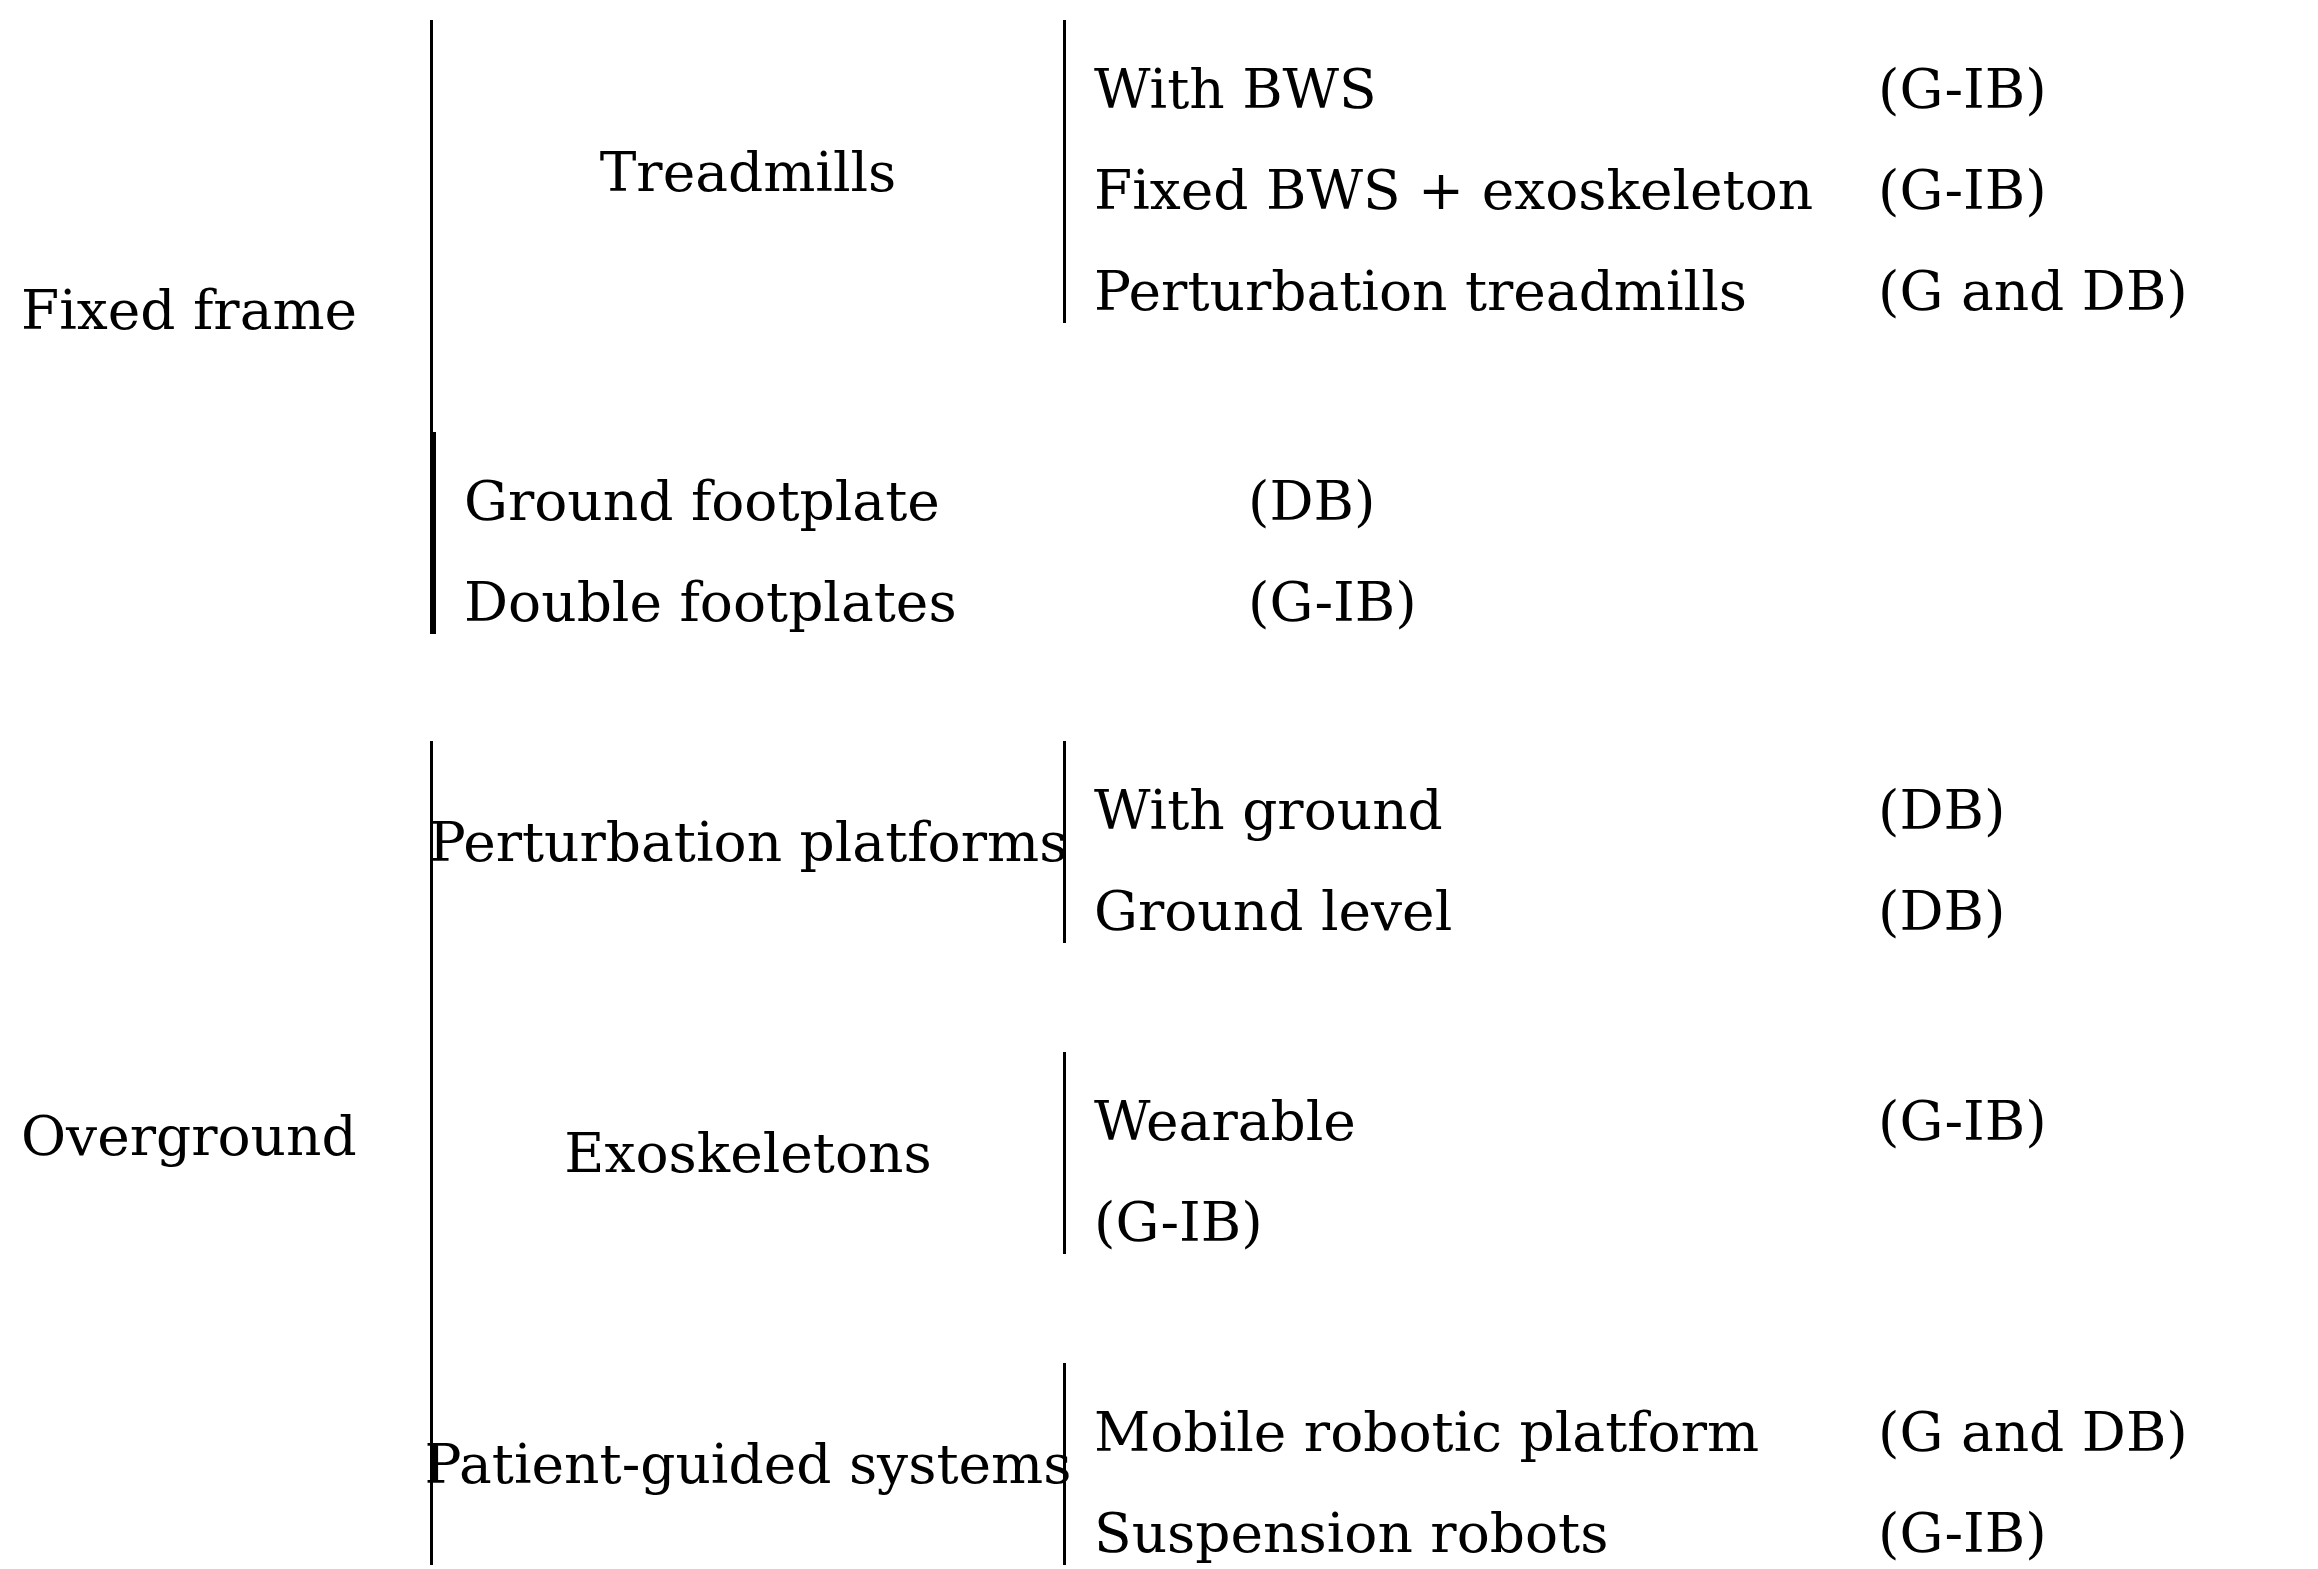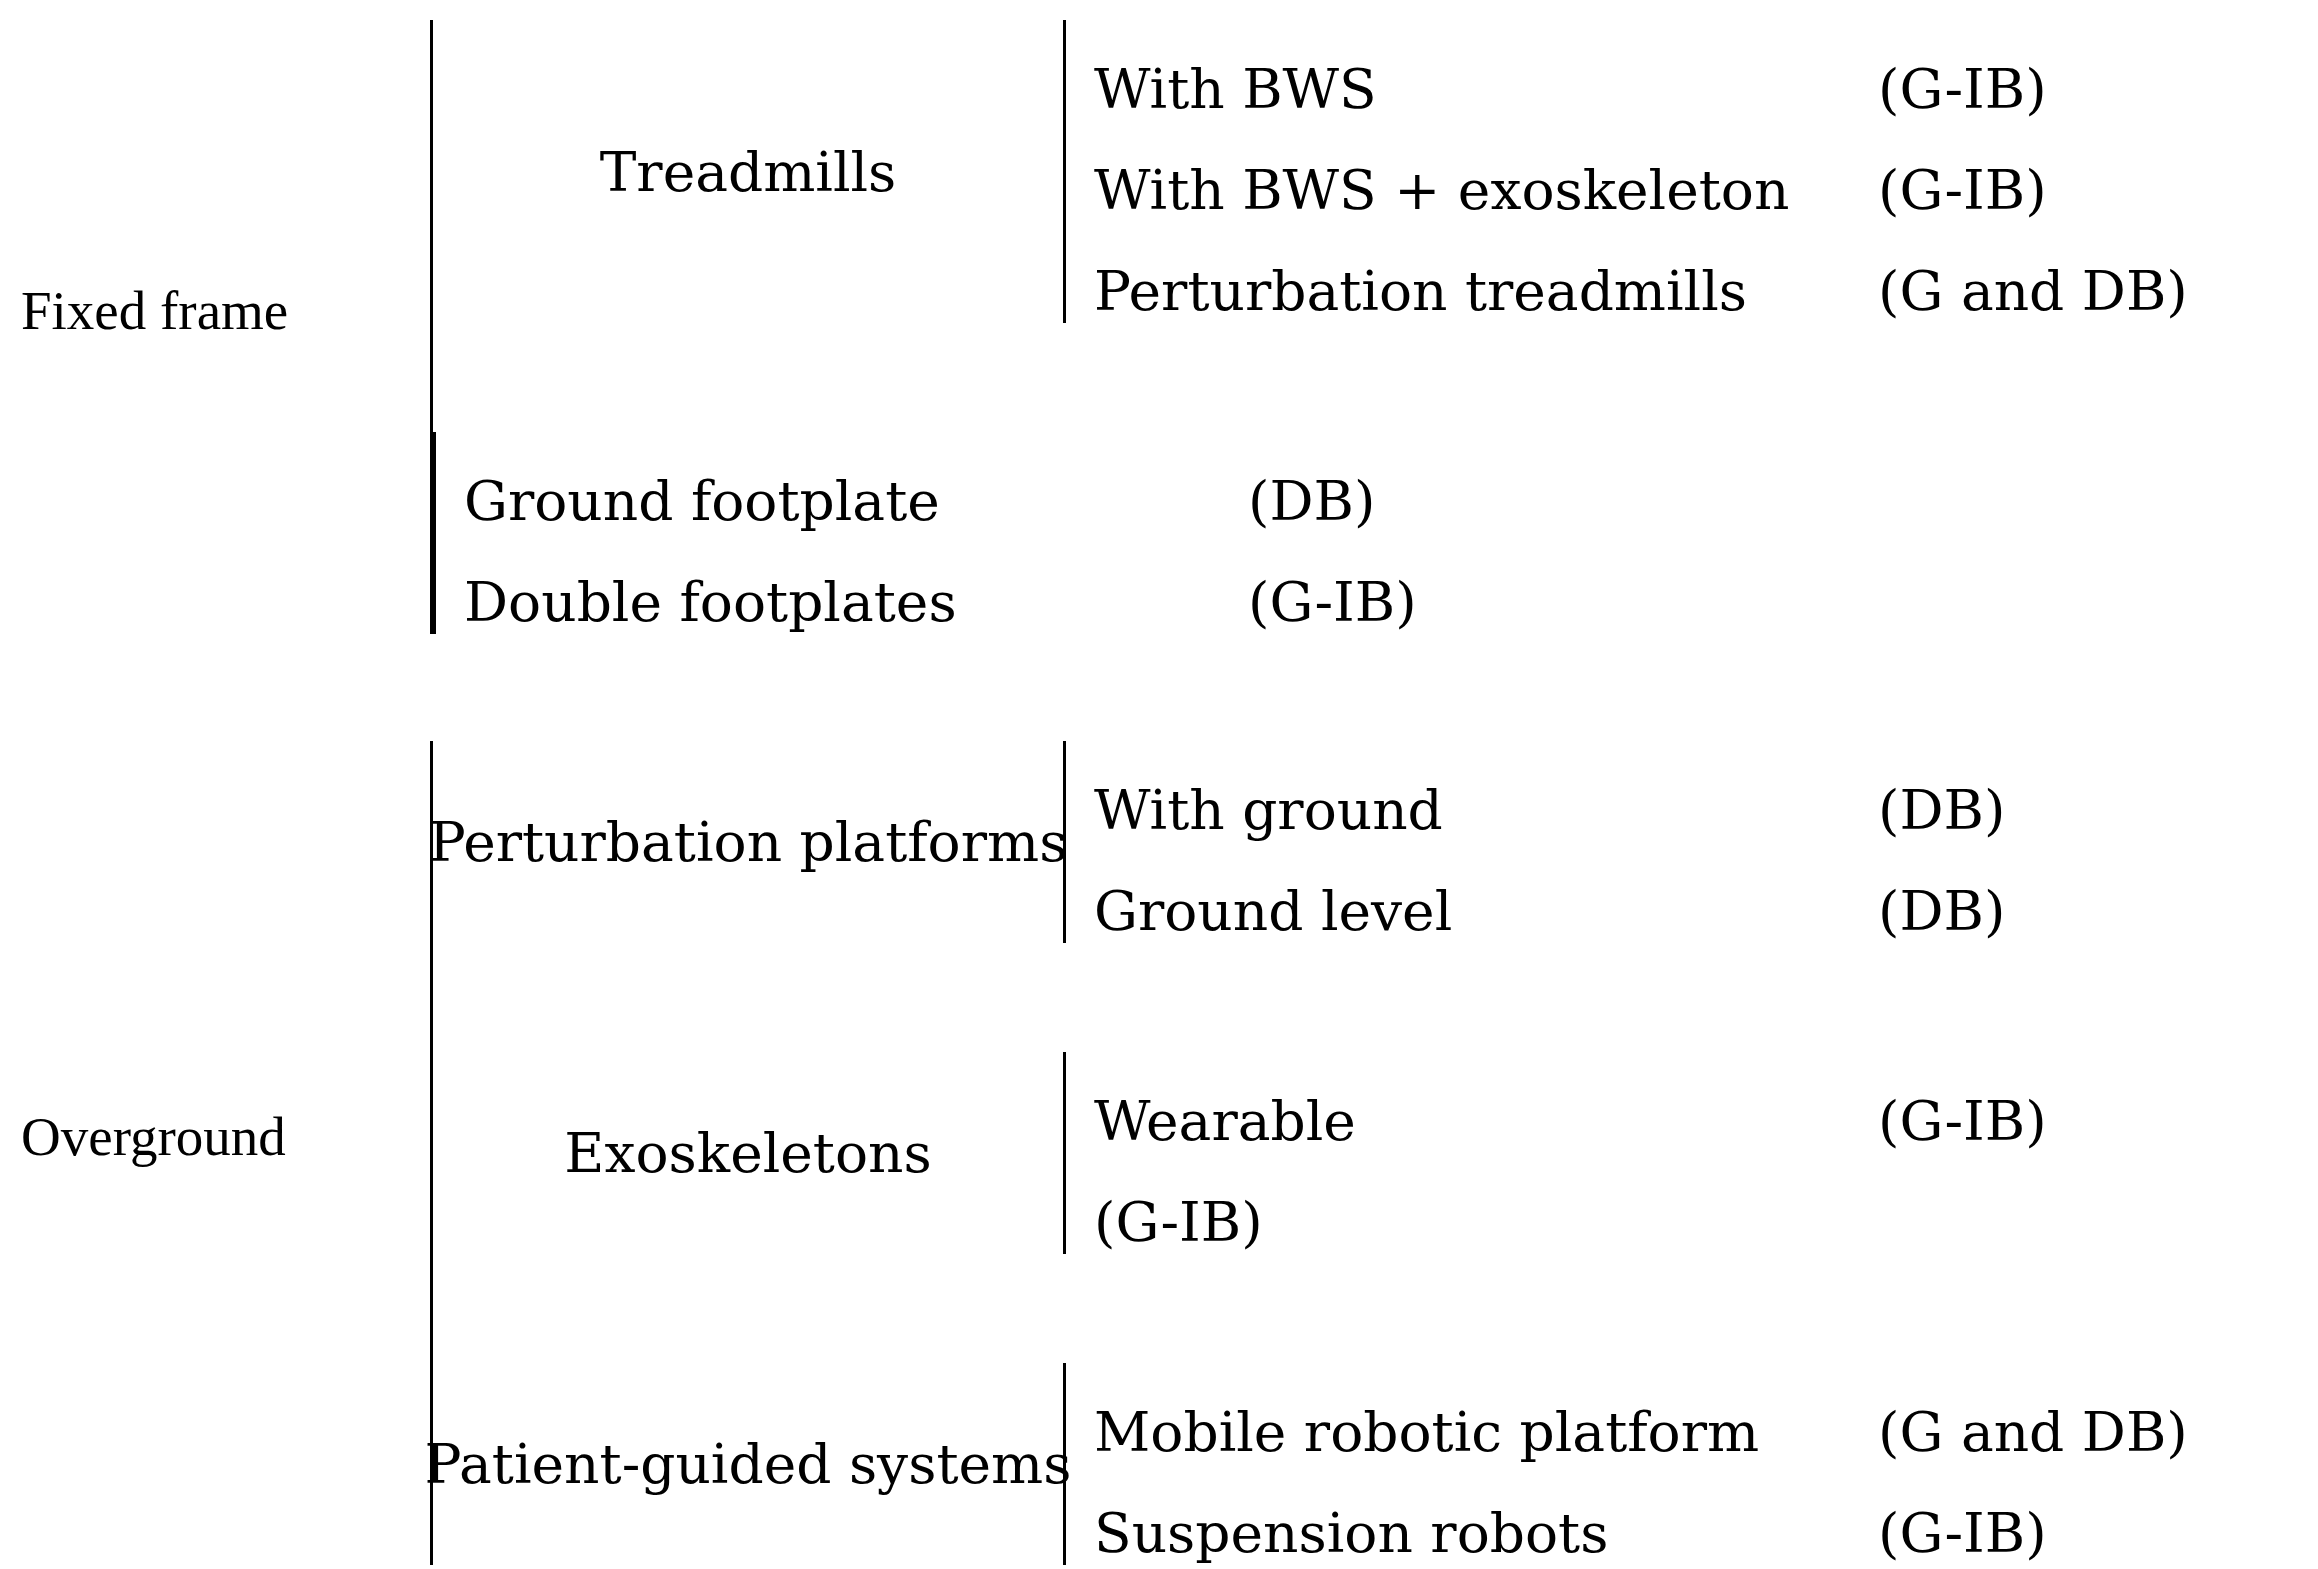--- a/index.html
+++ b/index.html
@@ -30,21 +30,20 @@
     width: 430px;
     box-sizing: border-box;
     padding-left: 21px;
     display: flex;
     align-items: center;
   }
   .group-label-cell > span {
     position: relative;
     top: -16.7px;
     white-space: nowrap;
-    font-family: Liberation Serif, serif;
   }
   .group-body {
     flex: 1;
     border-left: 3.3px solid #000000;
     display: flex;
     flex-direction: column;
     gap: 109px;
   }
   .subgroup {
     display: flex;
@@ -97,21 +96,21 @@
       <div class="subgroup">
         <div class="subgroup-label-cell">
           <span>Treadmills</span>
         </div>
         <div class="subgroup-items">
           <div class="item-row">
             <span class="item-name">With BWS</span>
             <span class="item-code">(G-IB)</span>
           </div>
           <div class="item-row">
-            <span class="item-name">With BWS + exoskeleton</span>
+            <span class="item-name">Fixed BWS + exoskeleton</span>
             <span class="item-code">(G-IB)</span>
           </div>
           <div class="item-row">
             <span class="item-name">Perturbation treadmills</span>
             <span class="item-code">(G and DB)</span>
           </div>
         </div>
       </div>
 
       <div class="subgroup">

